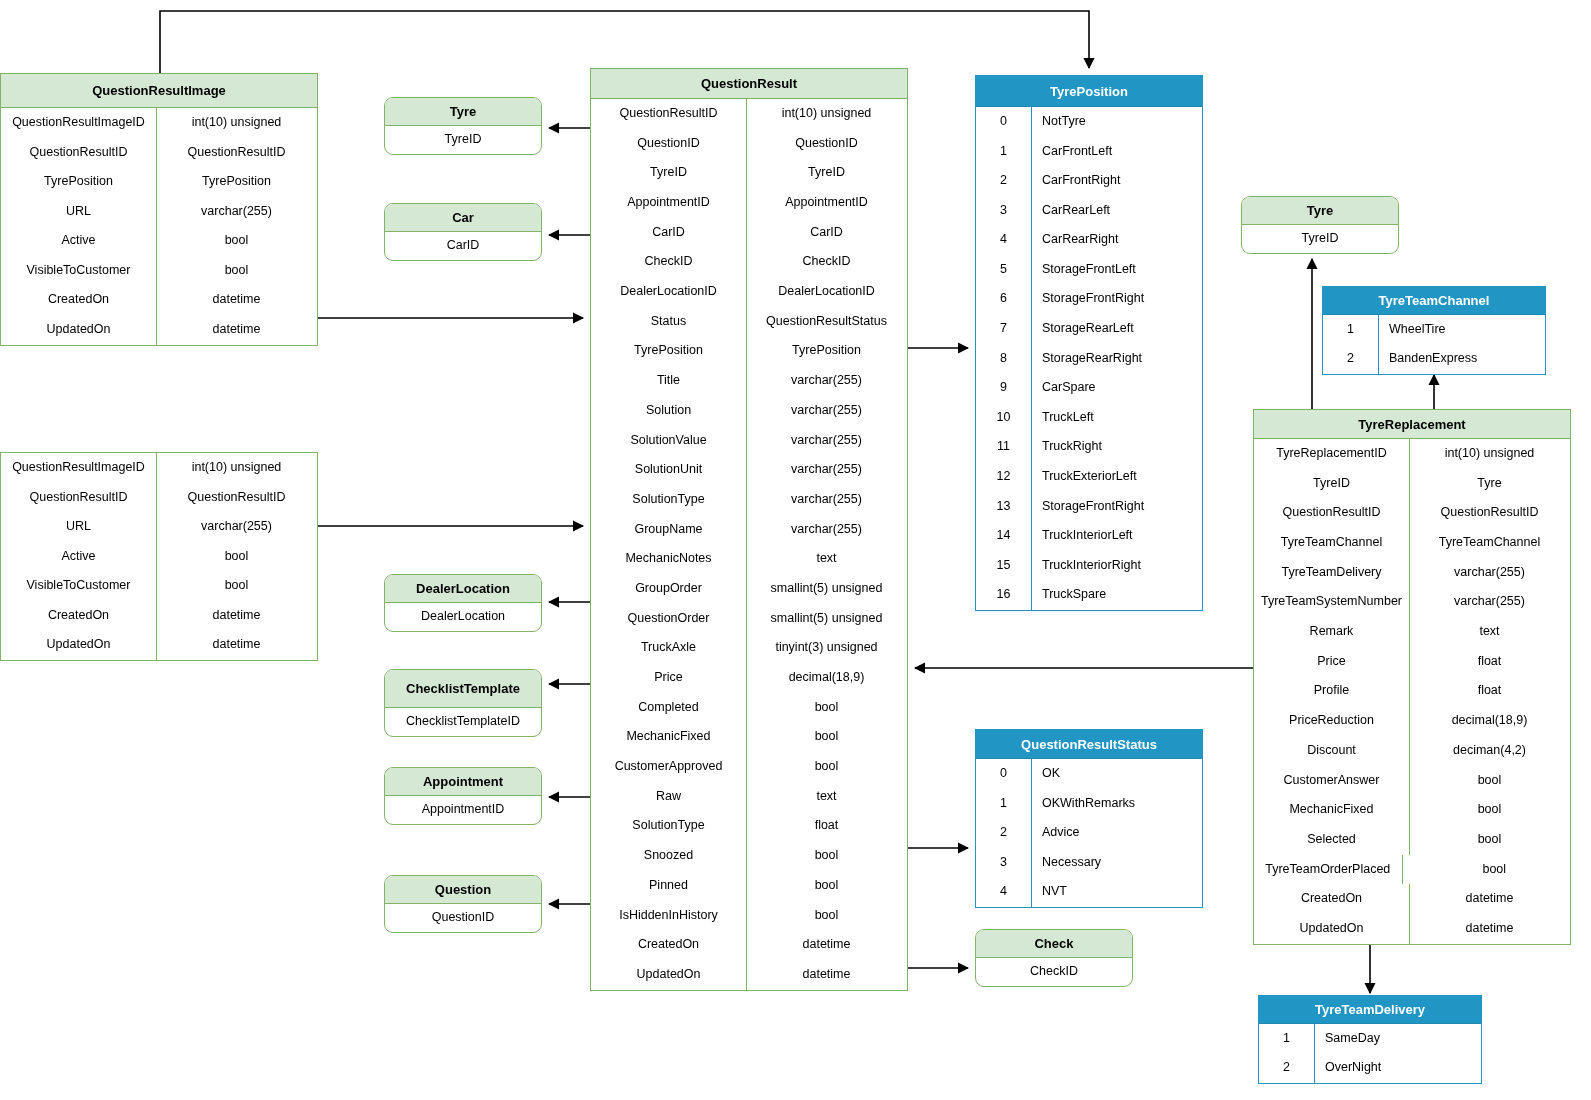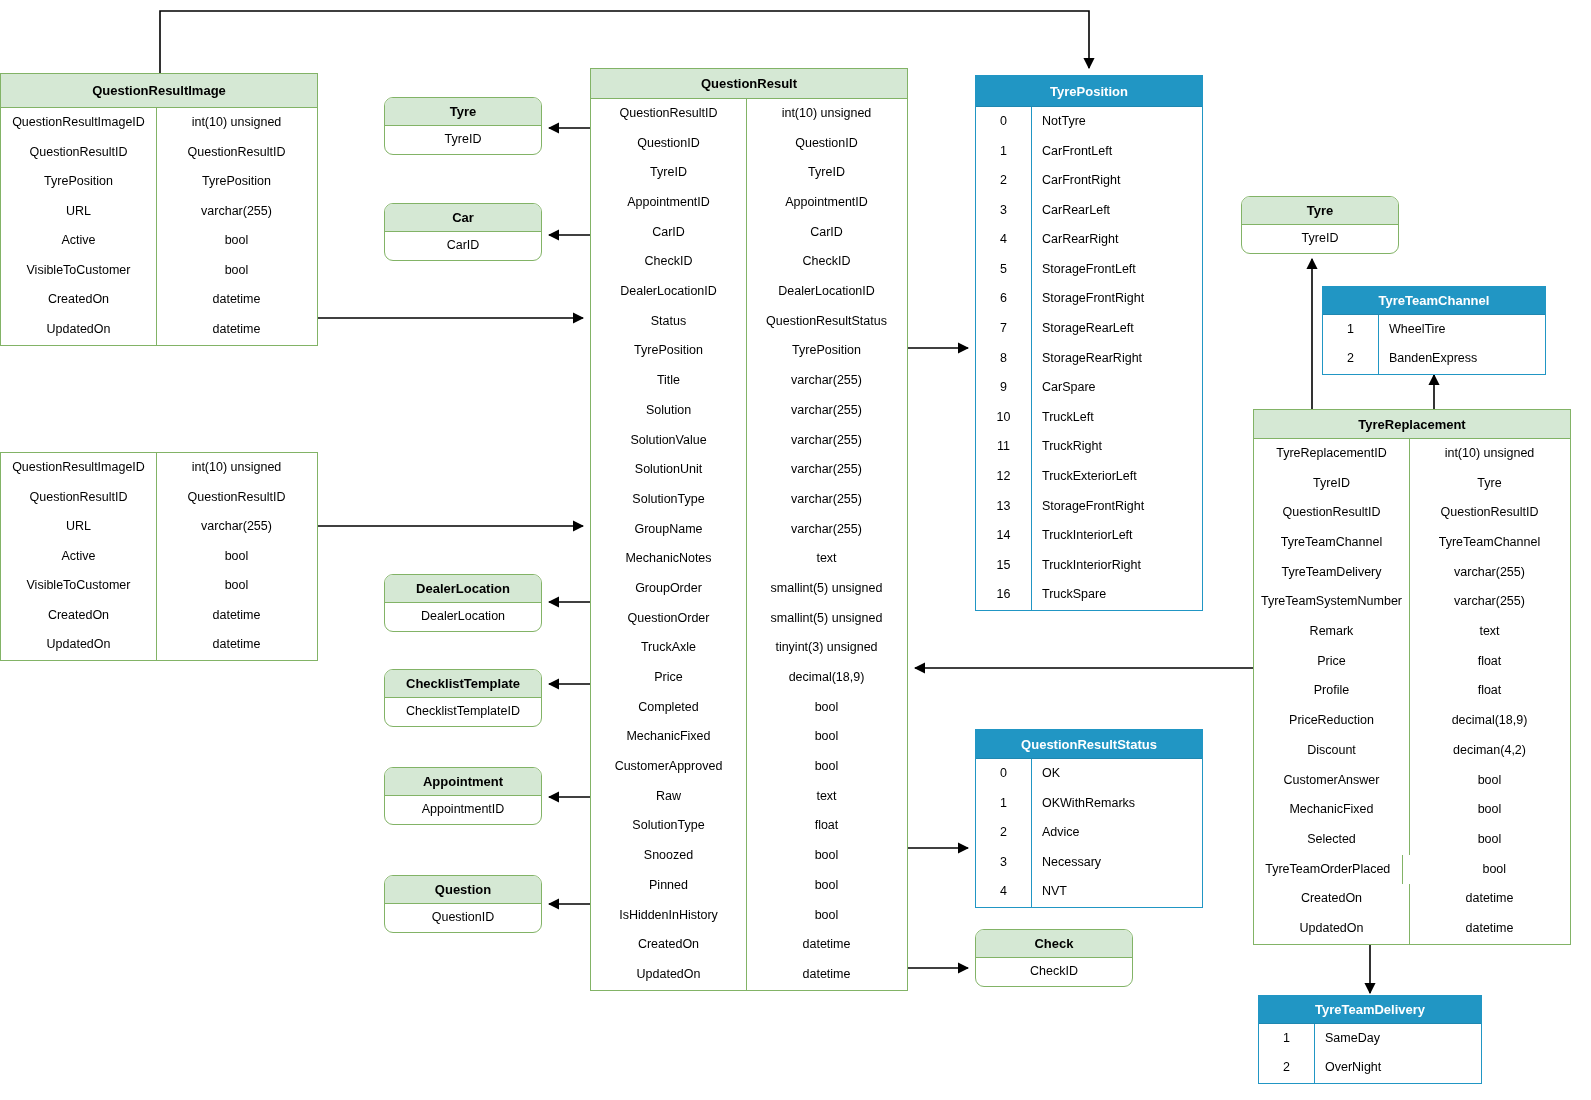--- a/index.html
+++ b/index.html
@@ -222,21 +222,21 @@
     </div>
     <div class="entity rounded" style="left: 384px; top: 574px; width: 158px;">
       <div class="ent-title" style="height: 28px;">DealerLocation</div>
       <div class="ent-body single">
         <div class="row" style="height: 28px;">
           <div class="cell">DealerLocation</div>
         </div>
       </div>
     </div>
     <div class="entity rounded" style="left: 384px; top: 669px; width: 158px;">
-      <div class="ent-title" style="height: 28px;">ChecklistTemplate</div>
+      <div class="ent-title" style="height: 38px;">ChecklistTemplate</div>
       <div class="ent-body single">
         <div class="row" style="height: 28px;">
           <div class="cell">ChecklistTemplateID</div>
         </div>
       </div>
     </div>
     <div class="entity rounded" style="left: 384px; top: 767px; width: 158px;">
       <div class="ent-title" style="height: 28px;">Appointment</div>
       <div class="ent-body single">
         <div class="row" style="height: 28px;">

